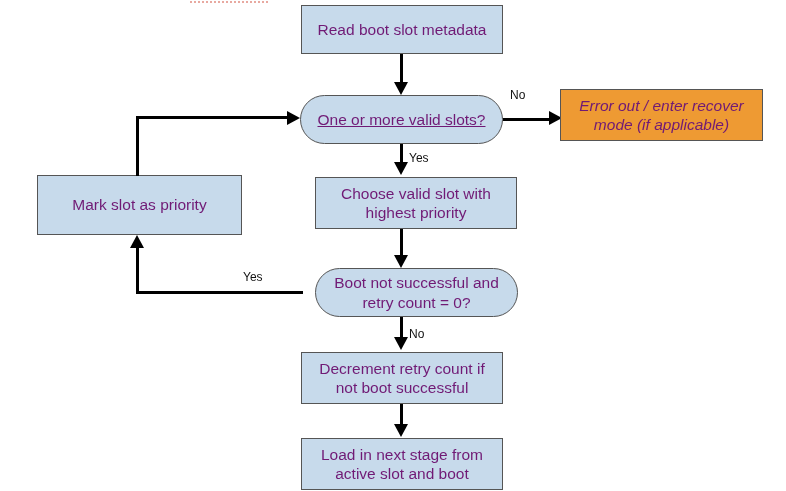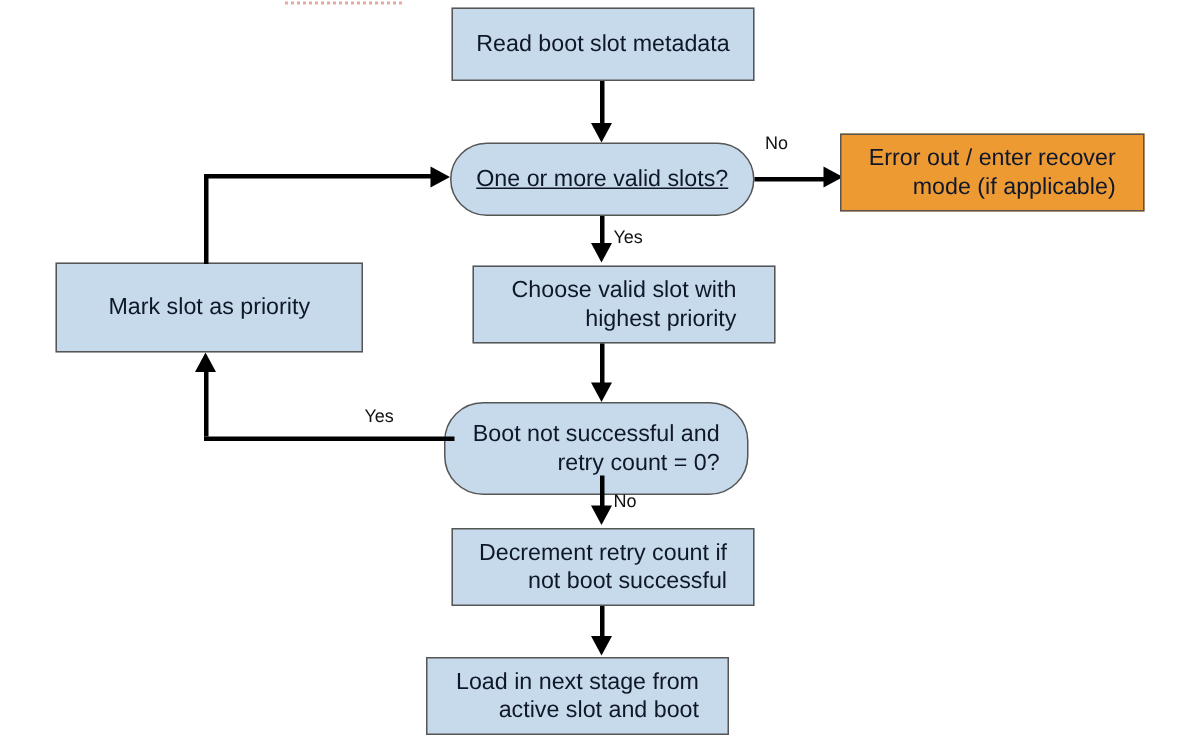--- a/index.html
+++ b/index.html
@@ -18,22 +18,22 @@
     background: #ffffff;
     overflow: hidden;
   }
   
   .node {
     position: absolute;
     box-sizing: border-box;
     display: flex;
     align-items: center;
     justify-content: center;
-    text-align: right;
-    color: #0f172a;
+    text-align: center;
+    color: #701a75;
     font-size: 15.5px;
     line-height: 1.25;
     border: 1.6px solid #555555;
     padding: 16px 8px;
     white-space: pre-line;
   }
   .node.process {
     background: #c7daeb;
     border-radius: 0;
   }
@@ -105,21 +105,21 @@
   <div class="arrowhead down" style="left:394px; top:82px;"></div>
 
   <div class="node decision" style="left:300px; top:95px; width:203px; height:49px;text-decoration:underline;">
     <span class="node-label">One or more valid slots?</span>
   </div>
 
   <div class="conn h" style="left:503px; top:118px; width:50px;"></div>
   <div class="arrowhead right" style="left:549px; top:111px;"></div>
   <div class="edge-label" style="left:510px; top:89px;">No</div>
 
-  <div class="node error" style="left:560px; top:89px; width:203px; height:52px;">
+  <div class="node error" style="left:560px; top:89px; width:203px; height:52px;font-style:italic;">
     <span class="node-label">Error out / enter recover
 mode (if applicable)</span>
   </div>
 
   <div class="conn v" style="left:400px; top:144px; height:20px;"></div>
   <div class="arrowhead down" style="left:394px; top:162px;"></div>
   <div class="edge-label" style="left:409px; top:152px;">Yes</div>
 
   <div class="node process" style="left:37px; top:175px; width:205px; height:60px;">
     <span class="node-label">Mark slot as priority</span>
@@ -130,21 +130,21 @@
   <div class="arrowhead right" style="left:287px; top:111px;"></div>
 
   <div class="node process" style="left:315px; top:177px; width:202px; height:52px;">
     <span class="node-label">Choose valid slot with
 highest priority</span>
   </div>
 
   <div class="conn v" style="left:400px; top:229px; height:27px;"></div>
   <div class="arrowhead down" style="left:394px; top:255px;"></div>
 
-  <div class="node decision" style="left:296px; top:268px; width:203px; height:62px;">
+  <div class="node decision" style="left:315px; top:268px; width:203px; height:49px;">
     <span class="node-label">Boot not successful and
 retry count = 0?</span>
   </div>
 
   <div class="conn h" style="left:136px; top:291px; width:167px;"></div>
   <div class="conn v" style="left:136px; top:246px; height:45px;"></div>
   <div class="arrowhead up" style="left:130px; top:235px;"></div>
   <div class="edge-label" style="left:243px; top:271px;">Yes</div>
 
   <div class="conn v" style="left:400px; top:317px; height:22px;"></div>
@@ -152,18 +152,18 @@
   <div class="edge-label" style="left:409px; top:328px;">No</div>
 
   <div class="node process" style="left:301px; top:352px; width:202px; height:52px;">
     <span class="node-label">Decrement retry count if
 not boot successful</span>
   </div>
 
   <div class="conn v" style="left:400px; top:404px; height:22px;"></div>
   <div class="arrowhead down" style="left:394px; top:424px;"></div>
 
-  <div class="node process" style="left:284px; top:438px; width:202px; height:52px;">
+  <div class="node process" style="left:301px; top:438px; width:202px; height:52px;">
     <span class="node-label">Load in next stage from
 active slot and boot</span>
   </div>
 
 </div>
 
 </body></html>

